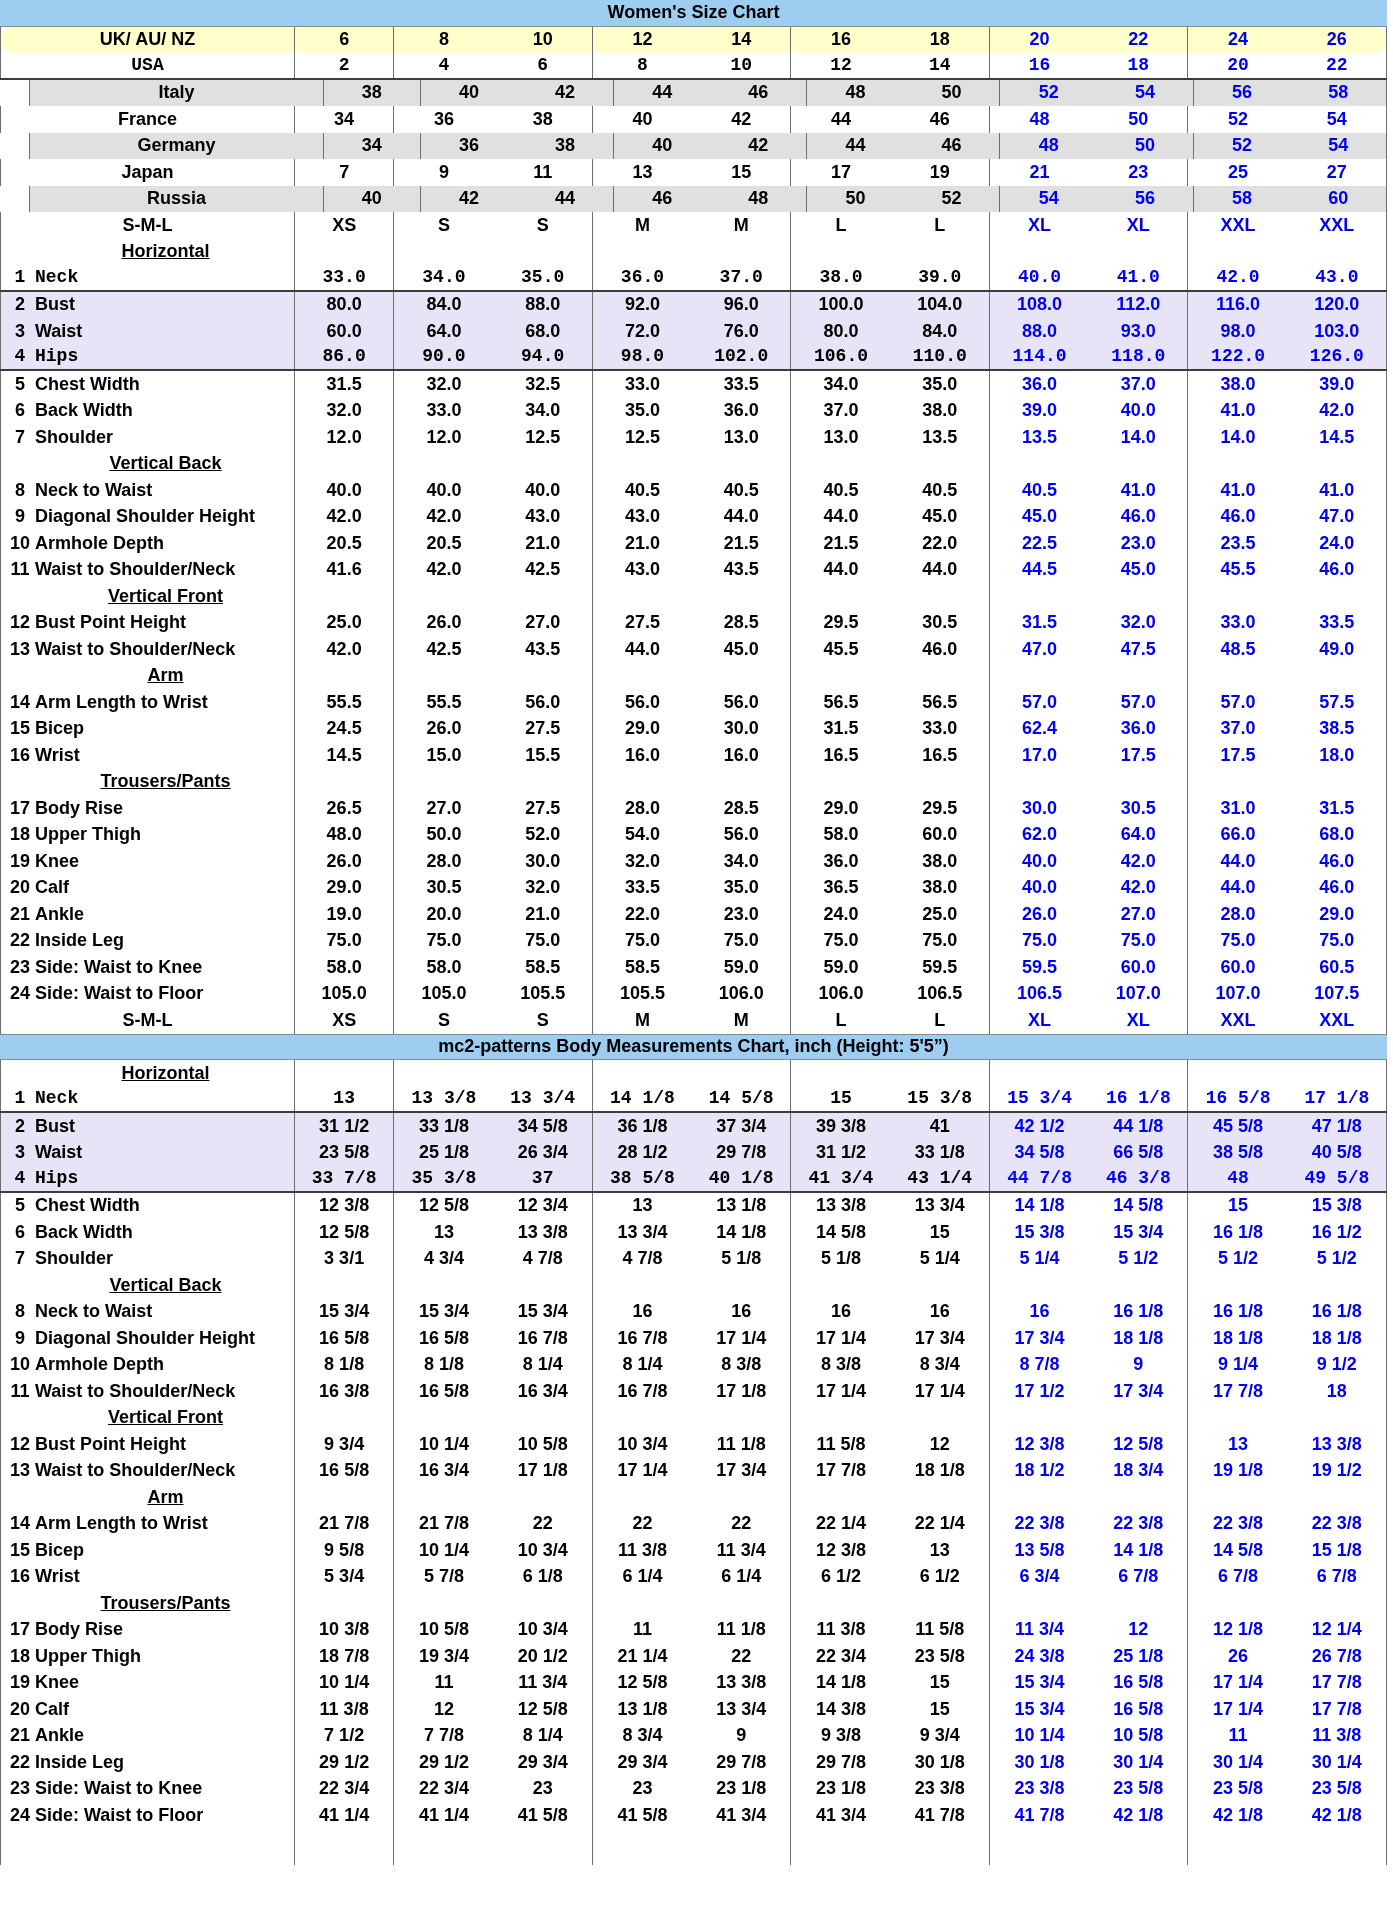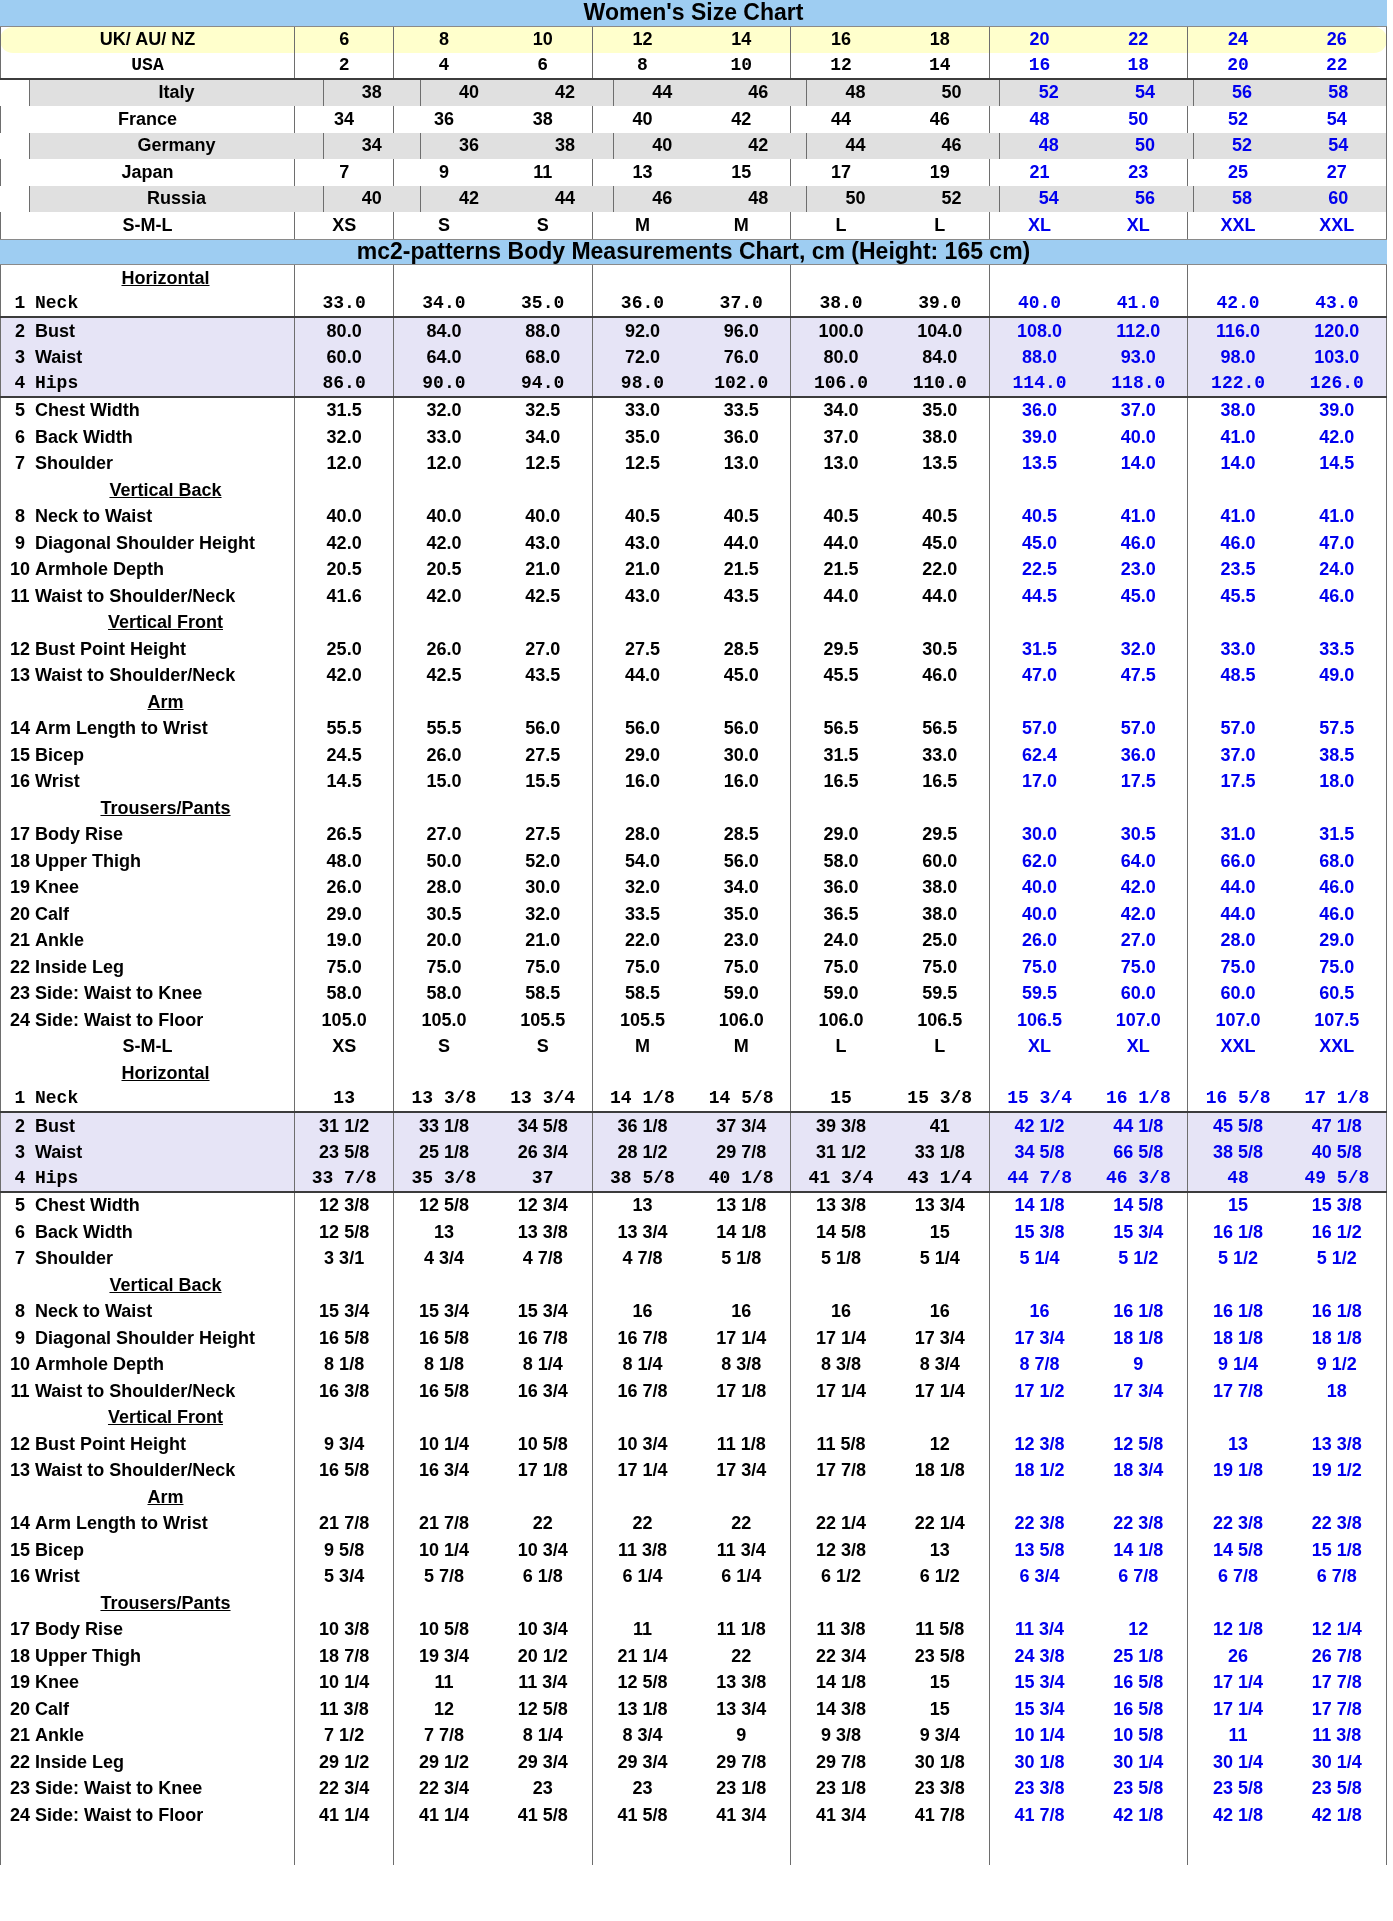--- a/index.html
+++ b/index.html
@@ -20,21 +20,21 @@
     --border-gray: #6e6e6e;
     --border-heavy: #3c3c3c;
   }
   .canvas { width: 1387px; }
   .band {
     height: 26.5px;
     background: var(--header-blue);
     border-top: 1px solid #8a8a8a;
     border-bottom: 1px solid #8a8a8a;
     display: flex; align-items: center; justify-content: center;
-    font-size: 23px;
+    font-size: 18px;
     overflow: hidden; white-space: nowrap;
   }
   .title-band { border-top: none; }
   .row {
     display: grid;
     grid-template-columns: 295px repeat(11, 1fr);
     height: 26.5px;
     font-size: 18px;
   }
   .cell {
@@ -166,21 +166,20 @@
         <div class="cell val">M</div>
         <div class="cell val ge">M</div>
         <div class="cell val">L</div>
         <div class="cell val ge">L</div>
         <div class="cell val bt">XL</div>
         <div class="cell val ge bt">XL</div>
         <div class="cell val bt">XXL</div>
         <div class="cell val ge bt">XXL</div>
       </div>
     </div>
-  <div class="band">mc2-patterns Body Measurements Chart, cm (Height: 165 cm)</div>
   <div id="cm">
       <div class="row">
         <div class="cell label sec">Horizontal</div>
         <div class="cell val ge"></div>
         <div class="cell val"></div>
         <div class="cell val ge"></div>
         <div class="cell val"></div>
         <div class="cell val ge"></div>
         <div class="cell val"></div>
         <div class="cell val ge"></div>
@@ -661,20 +660,21 @@
         <div class="cell val">M</div>
         <div class="cell val ge">M</div>
         <div class="cell val">L</div>
         <div class="cell val ge">L</div>
         <div class="cell val bt">XL</div>
         <div class="cell val ge bt">XL</div>
         <div class="cell val bt">XXL</div>
         <div class="cell val ge bt">XXL</div>
       </div>
     </div>
+  <div class="band">mc2-patterns Body Measurements Chart, inch (Height: 5'5”)</div>
   <div id="inch">
       <div class="row">
         <div class="cell label sec">Horizontal</div>
         <div class="cell val ge"></div>
         <div class="cell val"></div>
         <div class="cell val ge"></div>
         <div class="cell val"></div>
         <div class="cell val ge"></div>
         <div class="cell val"></div>
         <div class="cell val ge"></div>

